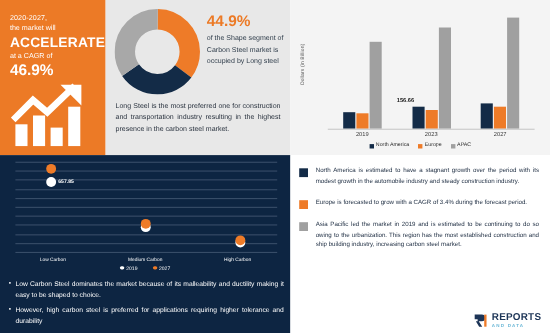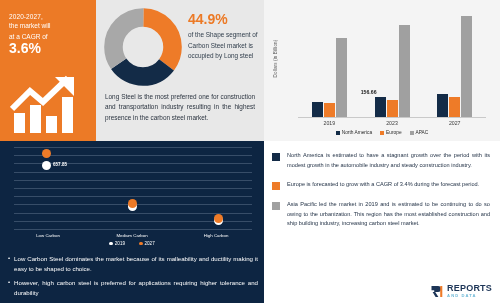--- a/index.html
+++ b/index.html
@@ -92,22 +92,23 @@
   .logo-t2 { font-size:4.1px; font-weight:700; color:#6bb7d6; letter-spacing:1.1px; margin-top:1px; }
 </style>
 </head>
 <body>
 
 <div class="page">
 
   <div class="orange-panel">
     <div class="op-l1">2020-2027,</div>
     <div class="op-l2">the market will</div>
+    <div class="op-accel">ACCELERATE</div>
     <div class="op-l3">at a CAGR of</div>
-    <div class="op-cagr">3.6%</div>
+    <div class="op-cagr">46.9%</div>
     <svg class="growth-icon" viewBox="0 0 78 58">
       <rect x="4" y="38" width="11" height="20" fill="#fff"></rect>
       <rect x="20" y="30" width="11" height="28" fill="#fff"></rect>
       <rect x="36" y="41" width="11" height="17" fill="#fff"></rect>
       <rect x="52" y="22" width="11" height="36" fill="#fff"></rect>
       <path d="M2 34 L20 16 L33 27 L58 3" stroke="#fff" stroke-width="6" fill="none" stroke-linejoin="miter"></path>
       <path d="M45 2 L64 2 L64 21 Z" fill="#fff"></path>
     </svg>
   </div>
 

